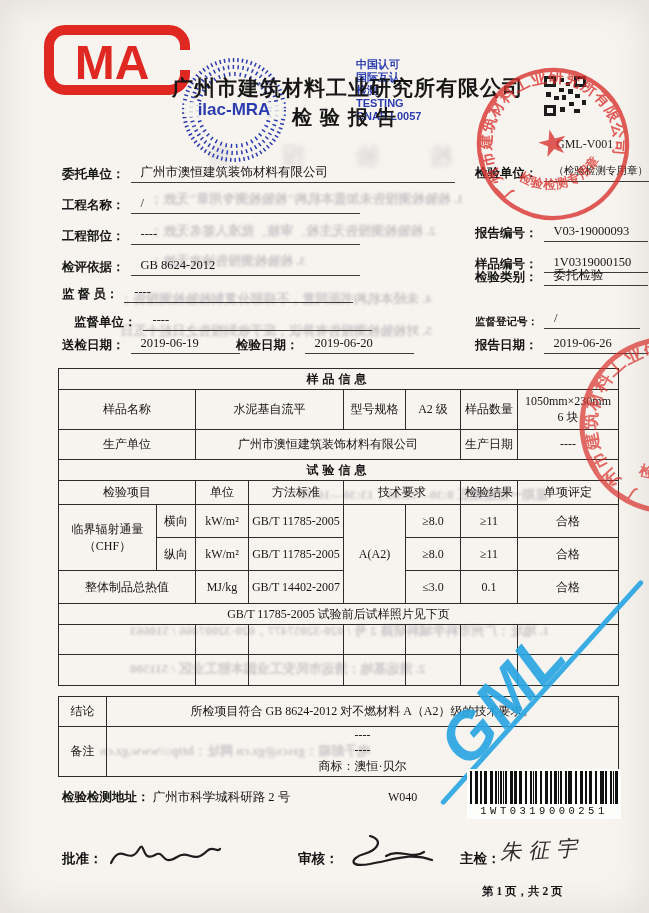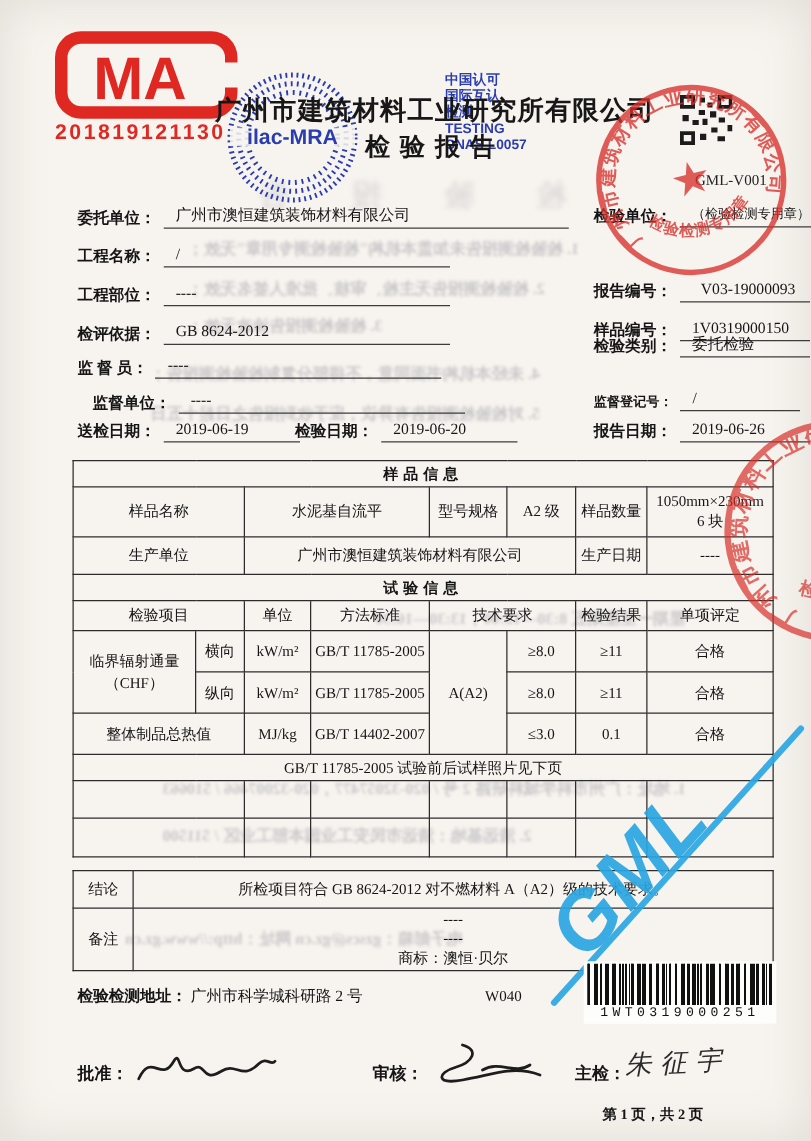--- a/index.html
+++ b/index.html
@@ -72,21 +72,20 @@
   <div class="ghost" style="left:130px;top:660px;">2. 清远基地：清远市民安工业园本部工业区 / 511500</div>
   <div class="ghost" style="left:100px;top:742px;">电子邮箱：gzscs@gz.cn      网址：http://www.gz.cn</div>
 
   <div class="abs" style="left:42px;top:24px;z-index:3">
     <svg width="150" height="72" viewBox="0 0 150 72">
       <rect x="7" y="6" width="136" height="60" rx="16" fill="none" stroke="#e02823" stroke-width="10"></rect>
       <rect x="132" y="26" width="18" height="20" fill="#f7f4ef"></rect>
       <text x="70" y="55" text-anchor="middle" font-family="Liberation Sans,DejaVu Sans,sans-serif" font-size="48" font-weight="bold" fill="#e02823">MA</text>
     </svg>
   </div>
-  <div class="cma-num">201819121130</div>
 
   <div class="abs" style="left:178px;top:56px;z-index:2">
     <svg width="112" height="108" viewBox="0 0 112 108">
       <g stroke="#2a3cb0" fill="none">
         <circle cx="56" cy="54" r="50" stroke-width="4" stroke-dasharray="1.5 3"></circle>
         <circle cx="56" cy="54" r="43" stroke-width="4" stroke-dasharray="1.5 3.4"></circle>
         <circle cx="56" cy="54" r="36" stroke-width="4" stroke-dasharray="1.5 3.8"></circle>
       </g>
       <rect x="6" y="46" width="100" height="15" fill="#f7f4ef" opacity="0.85"></rect>
       <text x="56" y="59" text-anchor="middle" font-family="Liberation Sans,DejaVu Sans,sans-serif" font-size="17" font-weight="bold" fill="#2a3cb0">ilac-MRA</text>
@@ -174,21 +173,21 @@
     <span class="val small" style="width:92px">（检验检测专用章）</span>
   </div>
   <div class="fld" style="left:62px;top:196px;align-items:center;">
     <span class="lbl">工程名称：</span>
     <span class="val" style="width:215px">/</span>
   </div>
   <div class="fld" style="left:62px;top:227px;justify-content:space-between;">
     <span class="lbl">工程部位：</span>
     <span class="val" style="width:215px">----</span>
   </div>
-  <div class="fld" style="left:475px;top:224px;text-align:center;">
+  <div class="fld" style="left:475px;top:224px;">
     <span class="lbl">报告编号：</span>
     <span class="val" style="width:90px">V03-19000093</span>
   </div>
   <div class="fld" style="left:62px;top:258px;">
     <span class="lbl">检评依据：</span>
     <span class="val" style="width:215px">GB 8624-2012</span>
   </div>
   <div class="fld" style="left:475px;top:255px;">
     <span class="lbl">样品编号：</span>
     <span class="val" style="width:90px">1V0319000150</span>

